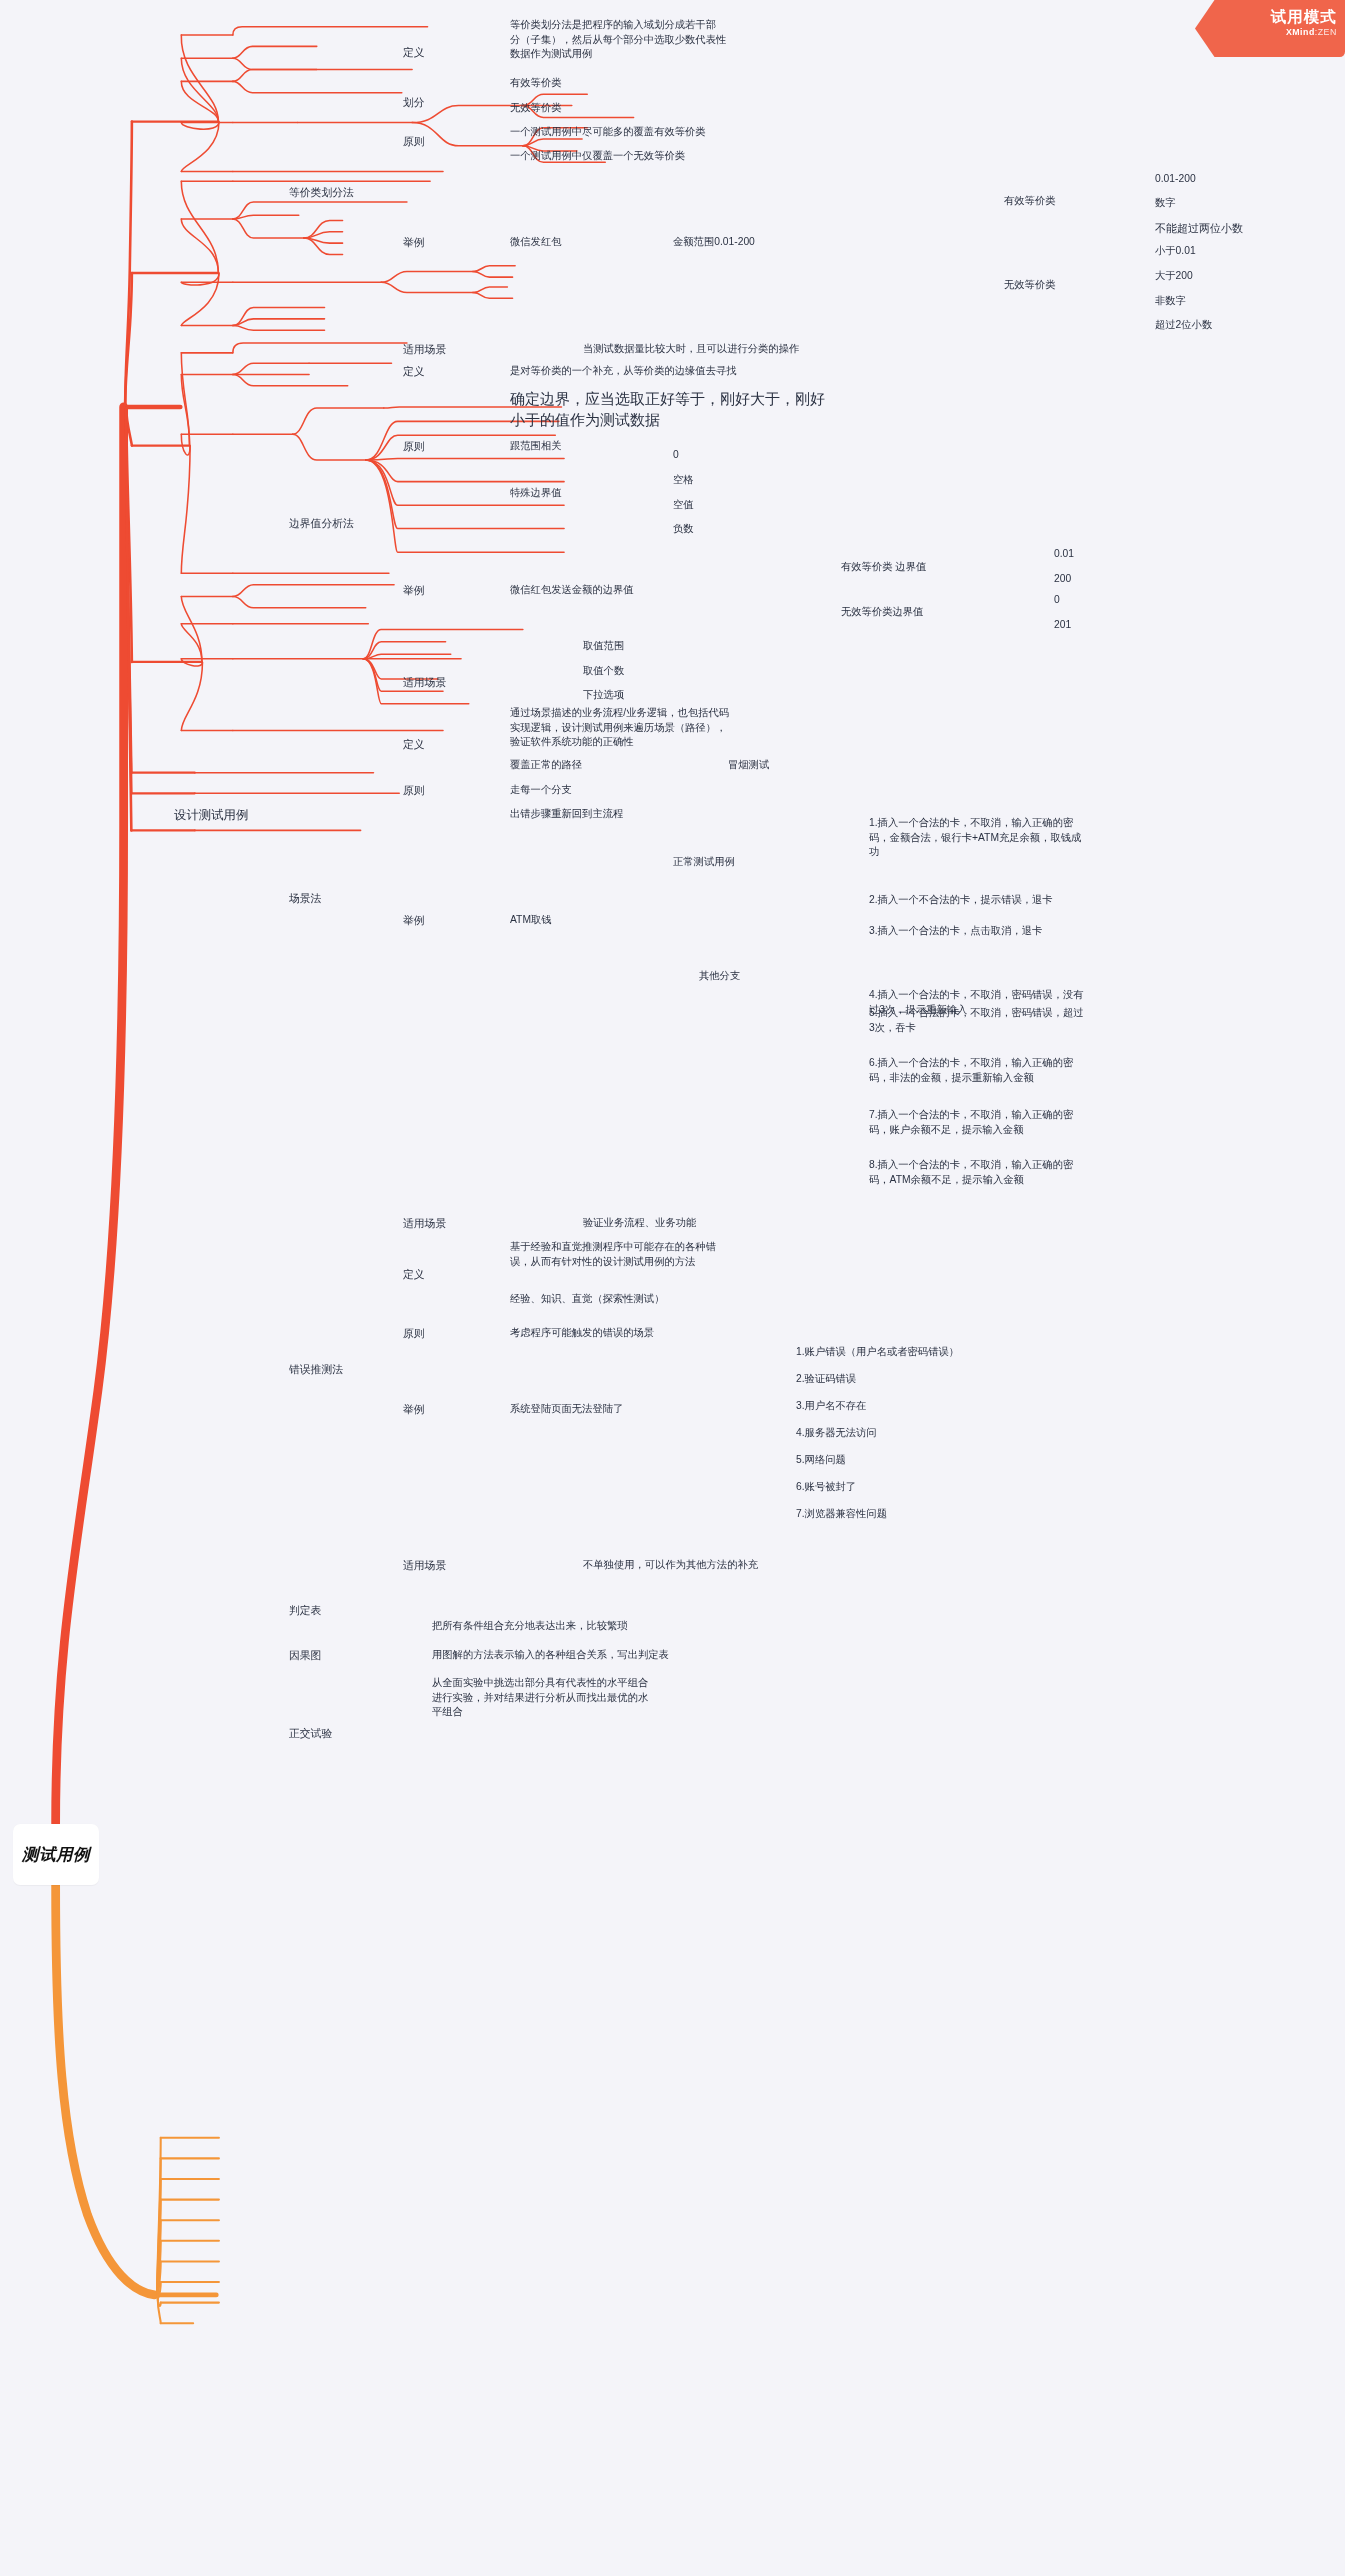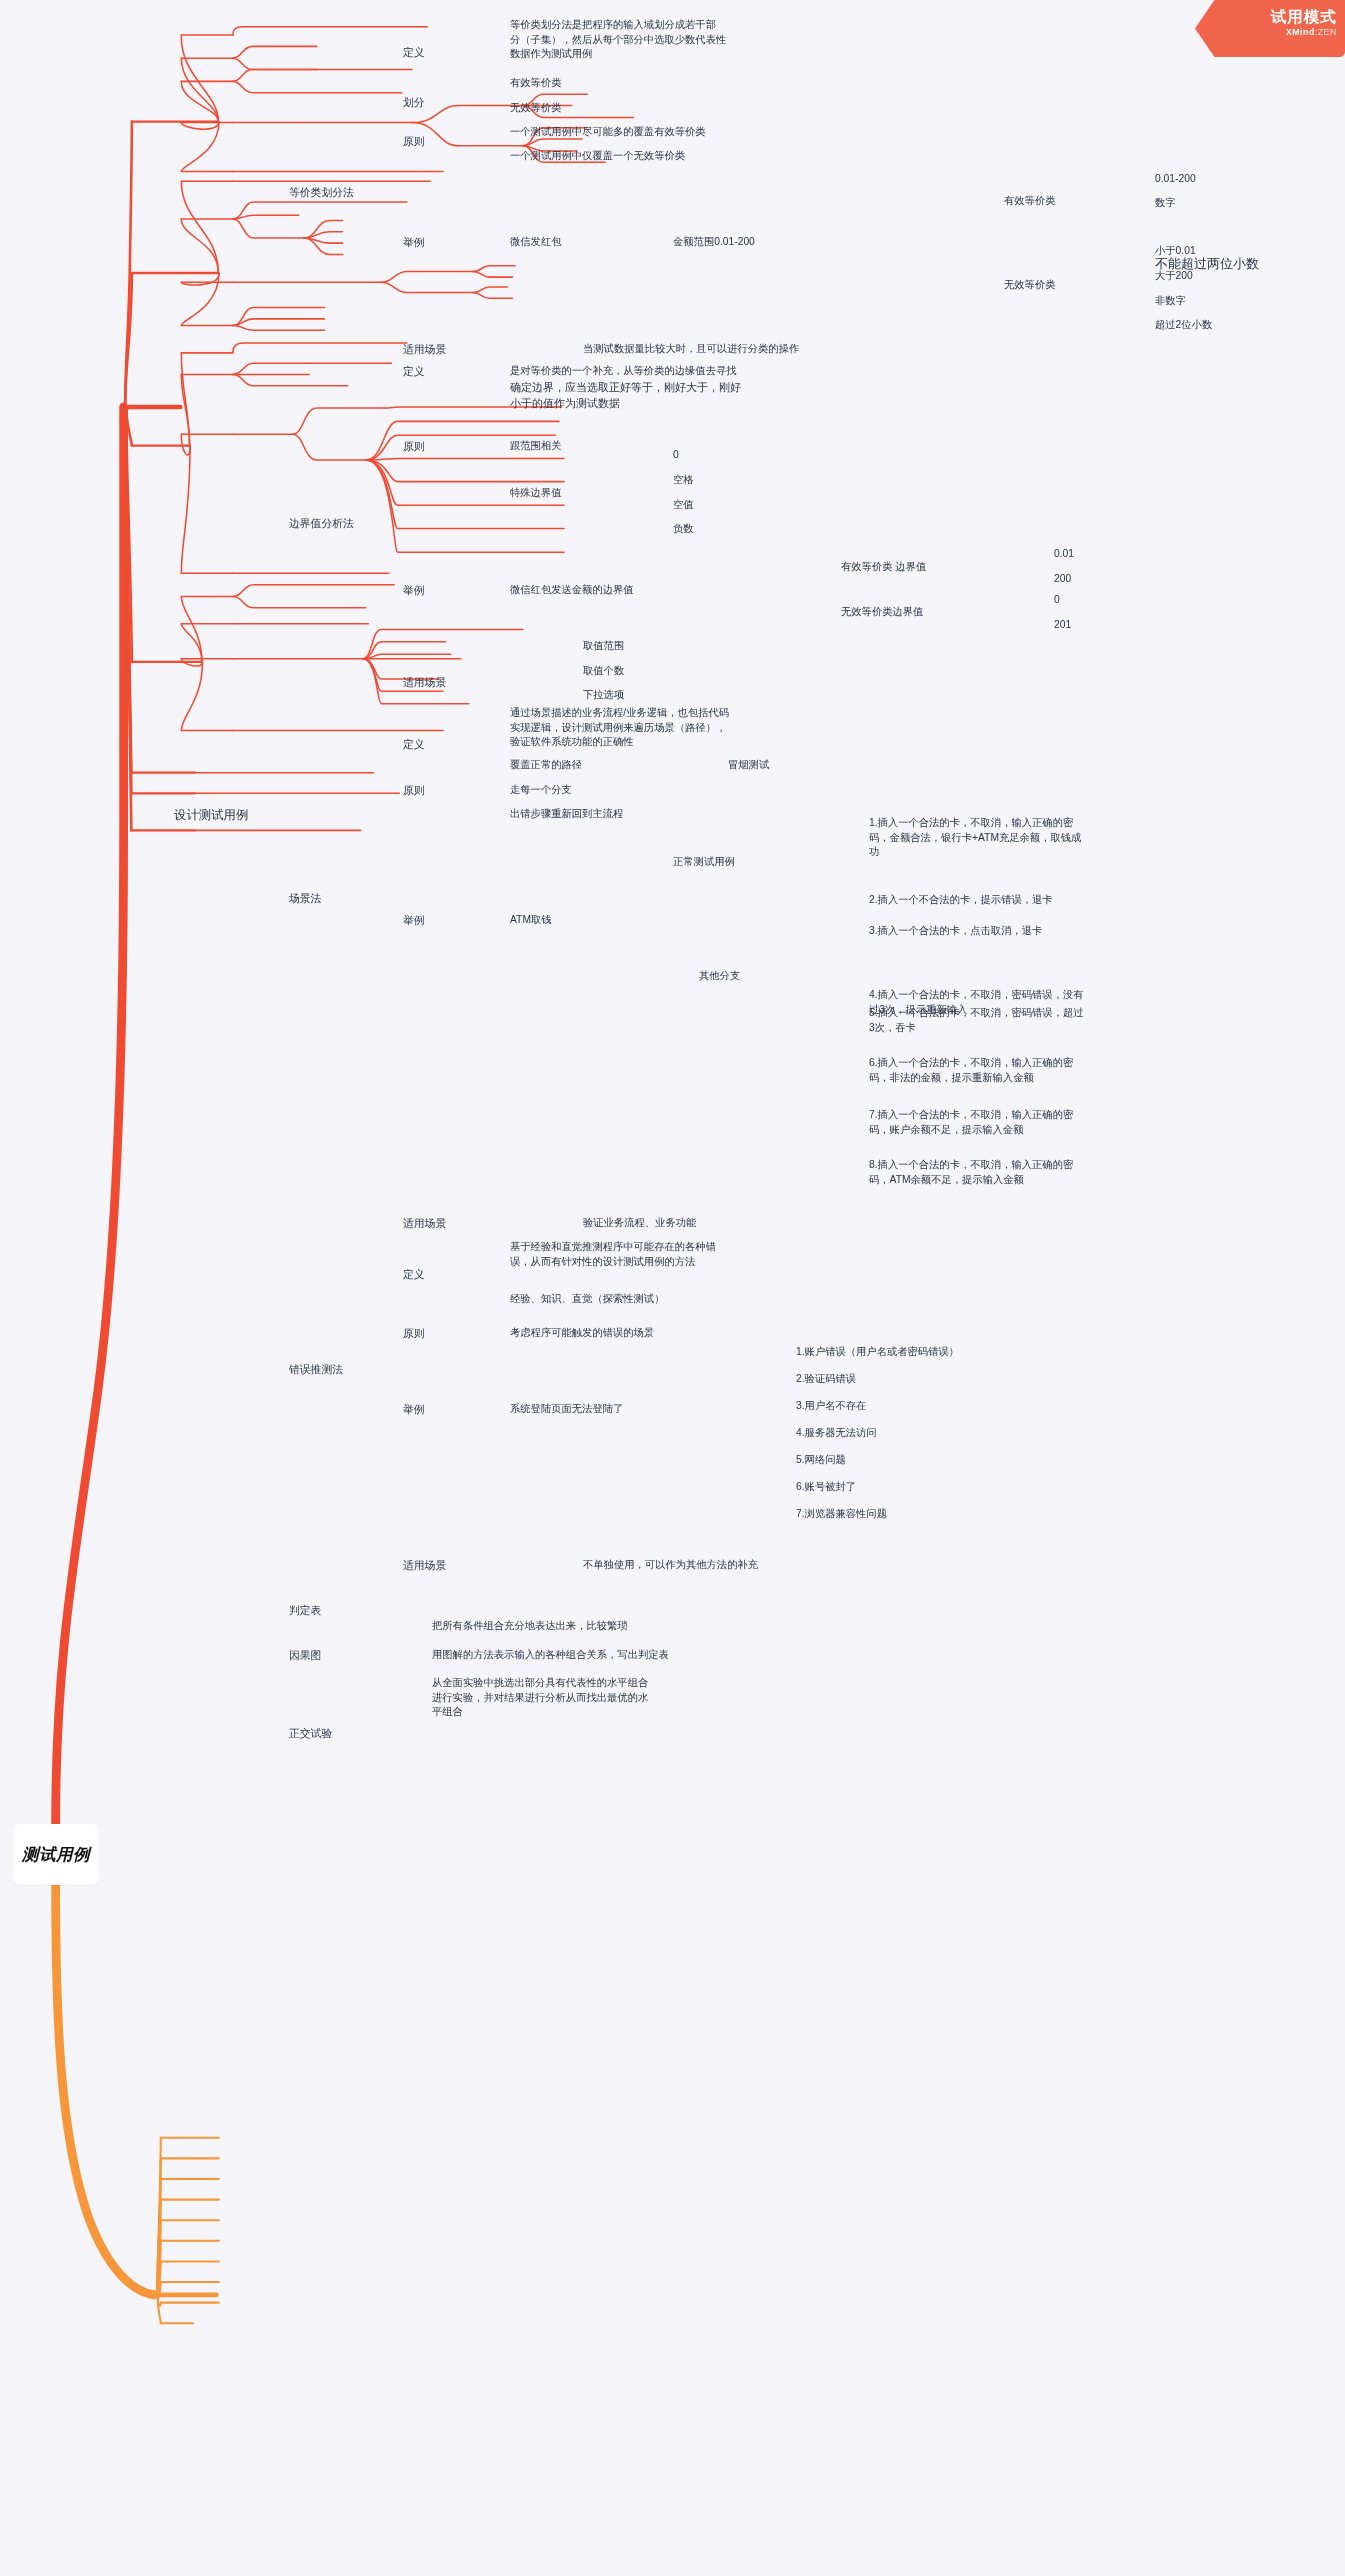--- a/index.html
+++ b/index.html
@@ -261,33 +261,33 @@
       <div class="node" style="left: 510px; top: 101px; font-size: 10.3px;">无效等价类</div>
       <div class="node" style="left: 403px; top: 134px; font-size: 10.8px;">原则</div>
       <div class="node" style="left: 510px; top: 125px; font-size: 10.3px;">一个测试用例中尽可能多的覆盖有效等价类</div>
       <div class="node" style="left: 510px; top: 149px; font-size: 10.3px;">一个测试用例中仅覆盖一个无效等价类</div>
       <div class="node" style="left: 403px; top: 235px; font-size: 10.8px;">举例</div>
       <div class="node" style="left: 510px; top: 235px; font-size: 10.3px;">微信发红包</div>
       <div class="node" style="left: 673px; top: 235px; font-size: 10.3px;">金额范围0.01-200</div>
       <div class="node" style="left: 1004px; top: 194px; font-size: 10.3px;">有效等价类</div>
       <div class="node" style="left: 1155px; top: 172px; font-size: 10.3px;">0.01-200</div>
       <div class="node" style="left: 1155px; top: 196px; font-size: 10.3px;">数字</div>
-      <div class="node" style="left: 1155px; top: 221px; font-size: 13px; margin-top: 34px;">不能超过两位小数</div>
+      <div class="node" style="left: 1155px; top: 221px; font-size: 11px;">不能超过两位小数</div>
       <div class="node" style="left: 1004px; top: 278px; font-size: 10.3px;">无效等价类</div>
       <div class="node" style="left: 1155px; top: 244px; font-size: 10.3px;">小于0.01</div>
       <div class="node" style="left: 1155px; top: 269px; font-size: 10.3px;">大于200</div>
       <div class="node" style="left: 1155px; top: 294px; font-size: 10.3px;">非数字</div>
       <div class="node" style="left: 1155px; top: 318px; font-size: 10.3px;">超过2位小数</div>
       <div class="node" style="left: 403px; top: 342px; font-size: 10.8px;">适用场景</div>
       <div class="node" style="left: 583px; top: 342px; font-size: 10.3px;">当测试数据量比较大时，且可以进行分类的操作</div>
       <div class="node" style="left: 289px; top: 516px; font-size: 10.8px;">边界值分析法</div>
       <div class="node" style="left: 403px; top: 364px; font-size: 10.8px;">定义</div>
       <div class="node" style="left: 510px; top: 364px; font-size: 10.3px;">是对等价类的一个补充，从等价类的边缘值去寻找</div>
       <div class="node" style="left: 403px; top: 439px; font-size: 10.8px;">原则</div>
-      <div class="node" style="left: 510px; top: 380px; font-size: 11px;">确定边界，应当选取正好等于，刚好大于，刚好
+      <div class="node" style="left: 510px; top: 388px; font-size: 15px;">确定边界，应当选取正好等于，刚好大于，刚好
 小于的值作为测试数据</div>
       <div class="node" style="left: 510px; top: 439px; font-size: 10.3px;">跟范围相关</div>
       <div class="node" style="left: 510px; top: 486px; font-size: 10.3px;">特殊边界值</div>
       <div class="node" style="left: 673px; top: 448px; font-size: 10.3px;">0</div>
       <div class="node" style="left: 673px; top: 473px; font-size: 10.3px;">空格</div>
       <div class="node" style="left: 673px; top: 498px; font-size: 10.3px;">空值</div>
       <div class="node" style="left: 673px; top: 522px; font-size: 10.3px;">负数</div>
       <div class="node" style="left: 403px; top: 583px; font-size: 10.8px;">举例</div>
       <div class="node" style="left: 510px; top: 583px; font-size: 10.3px;">微信红包发送金额的边界值</div>
       <div class="node" style="left: 841px; top: 560px; font-size: 10.3px;">有效等价类 边界值</div>

